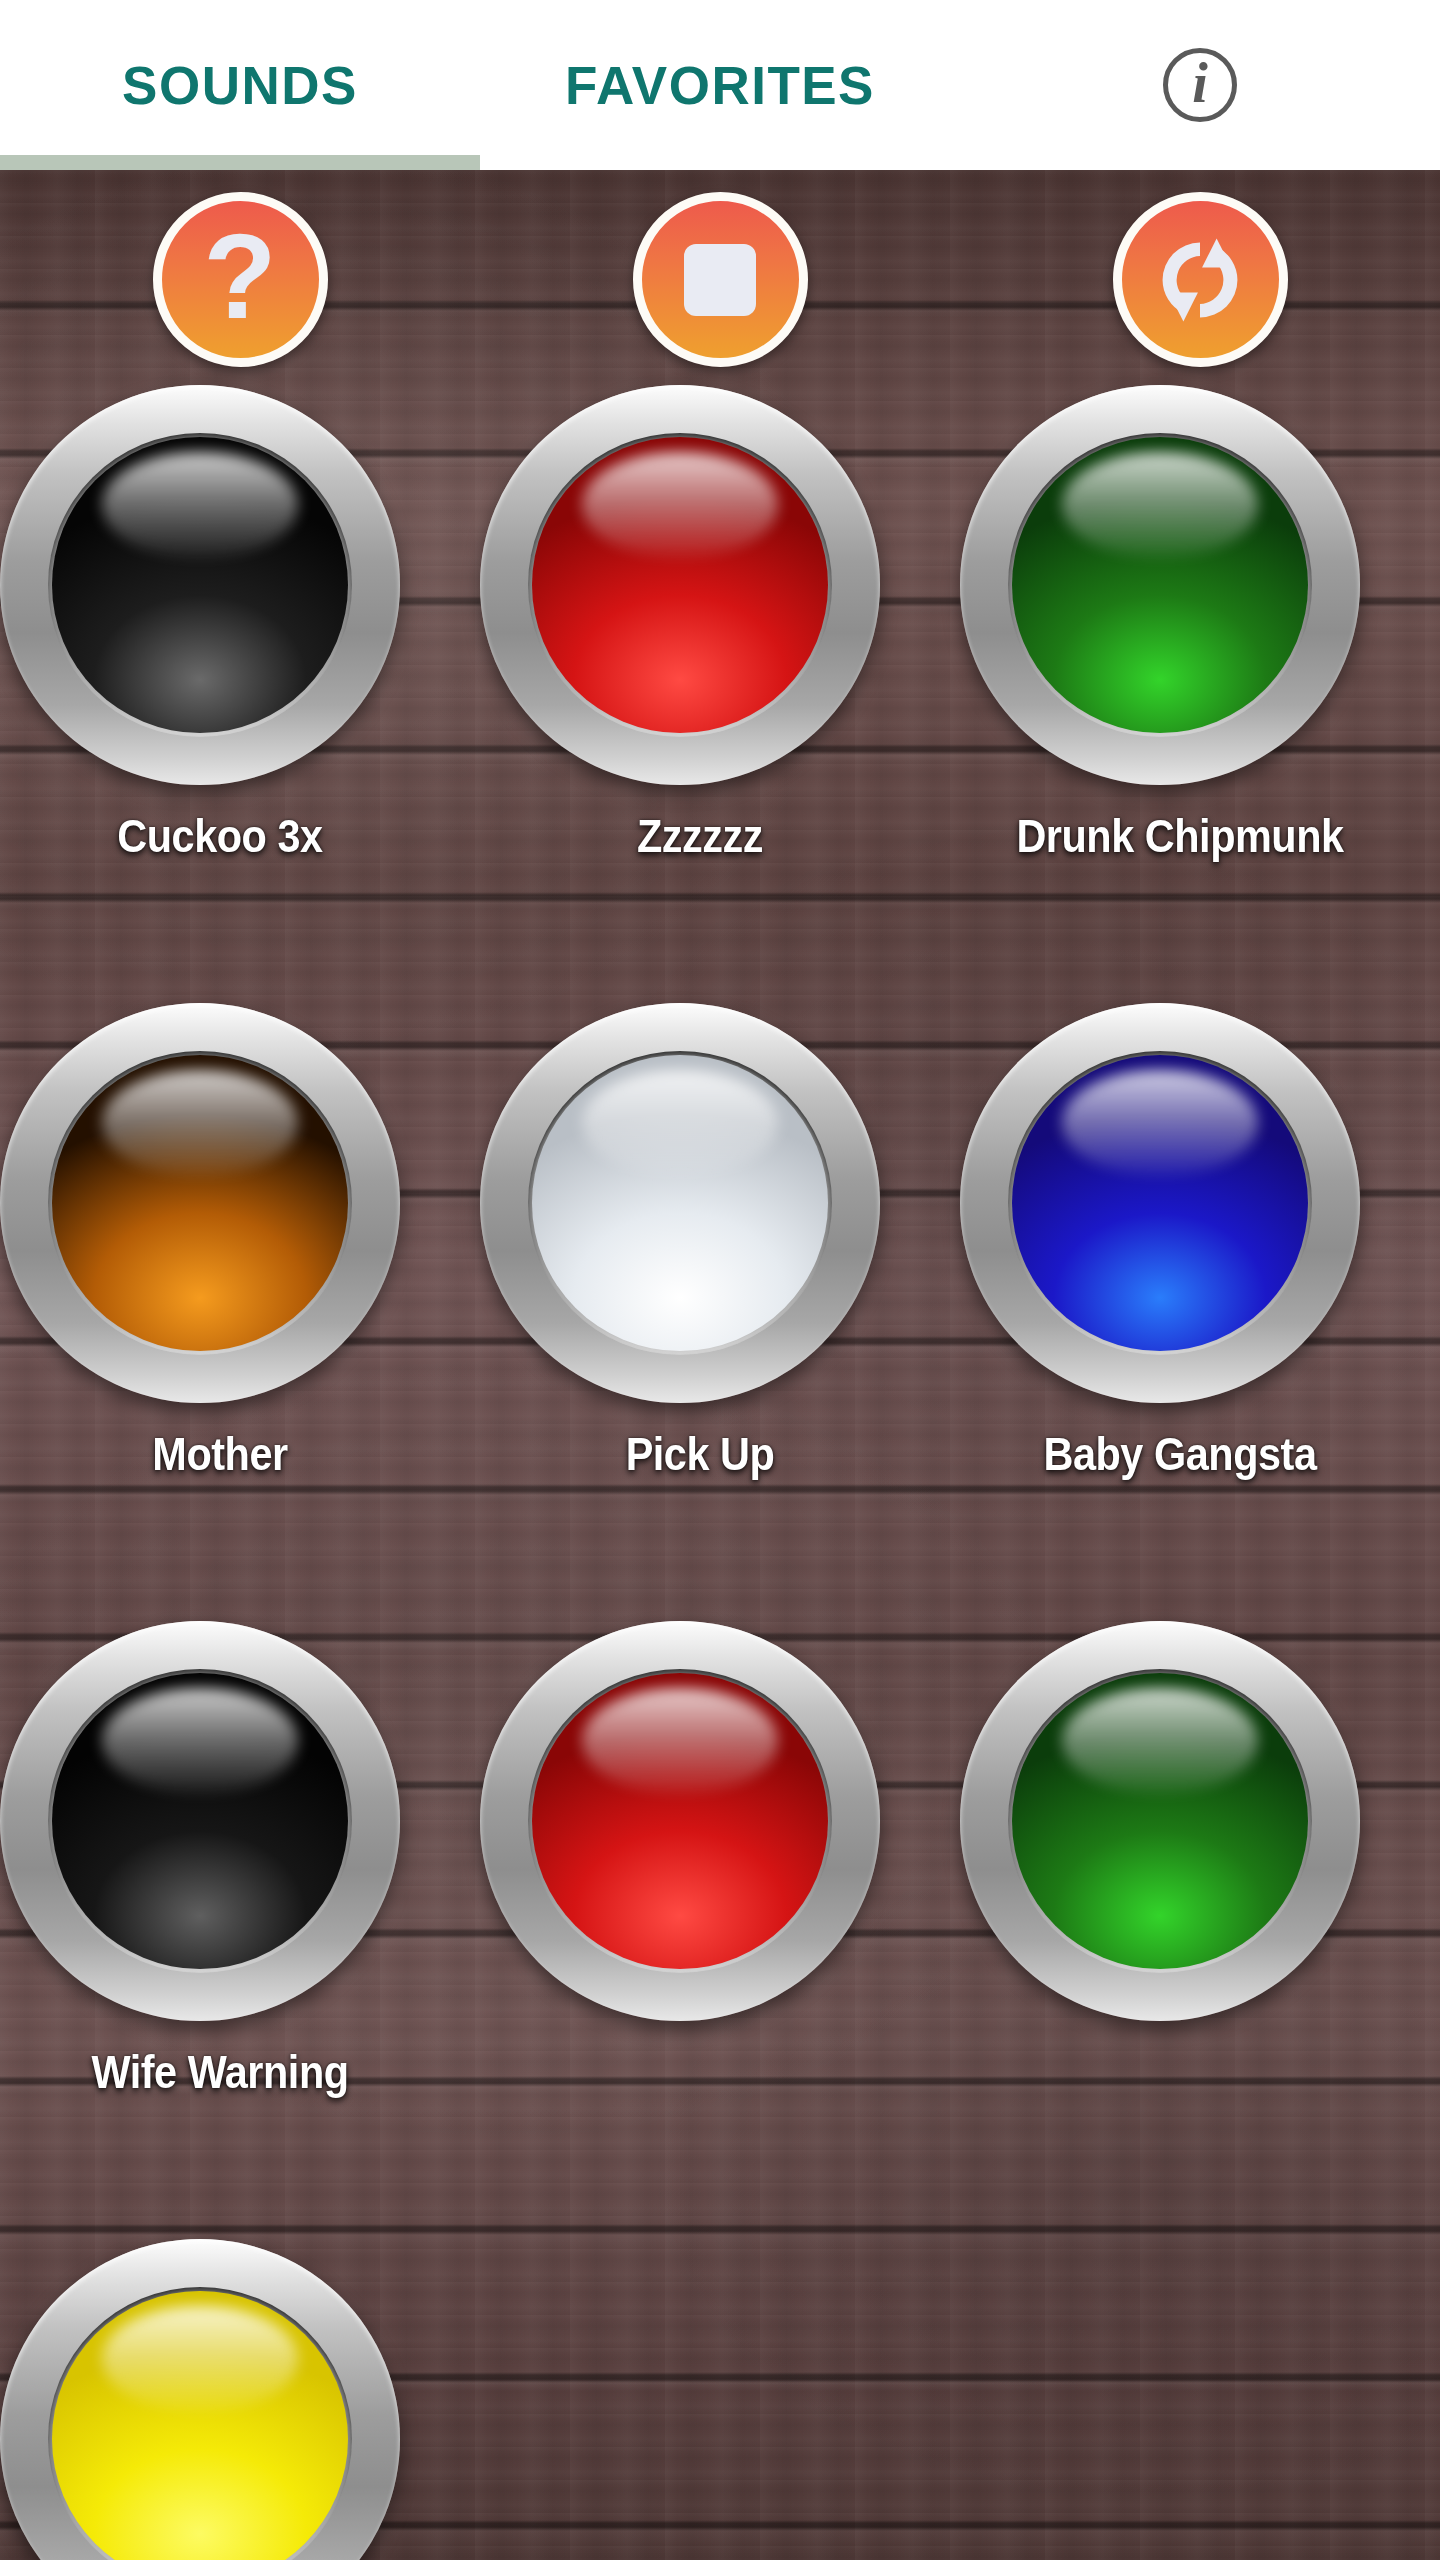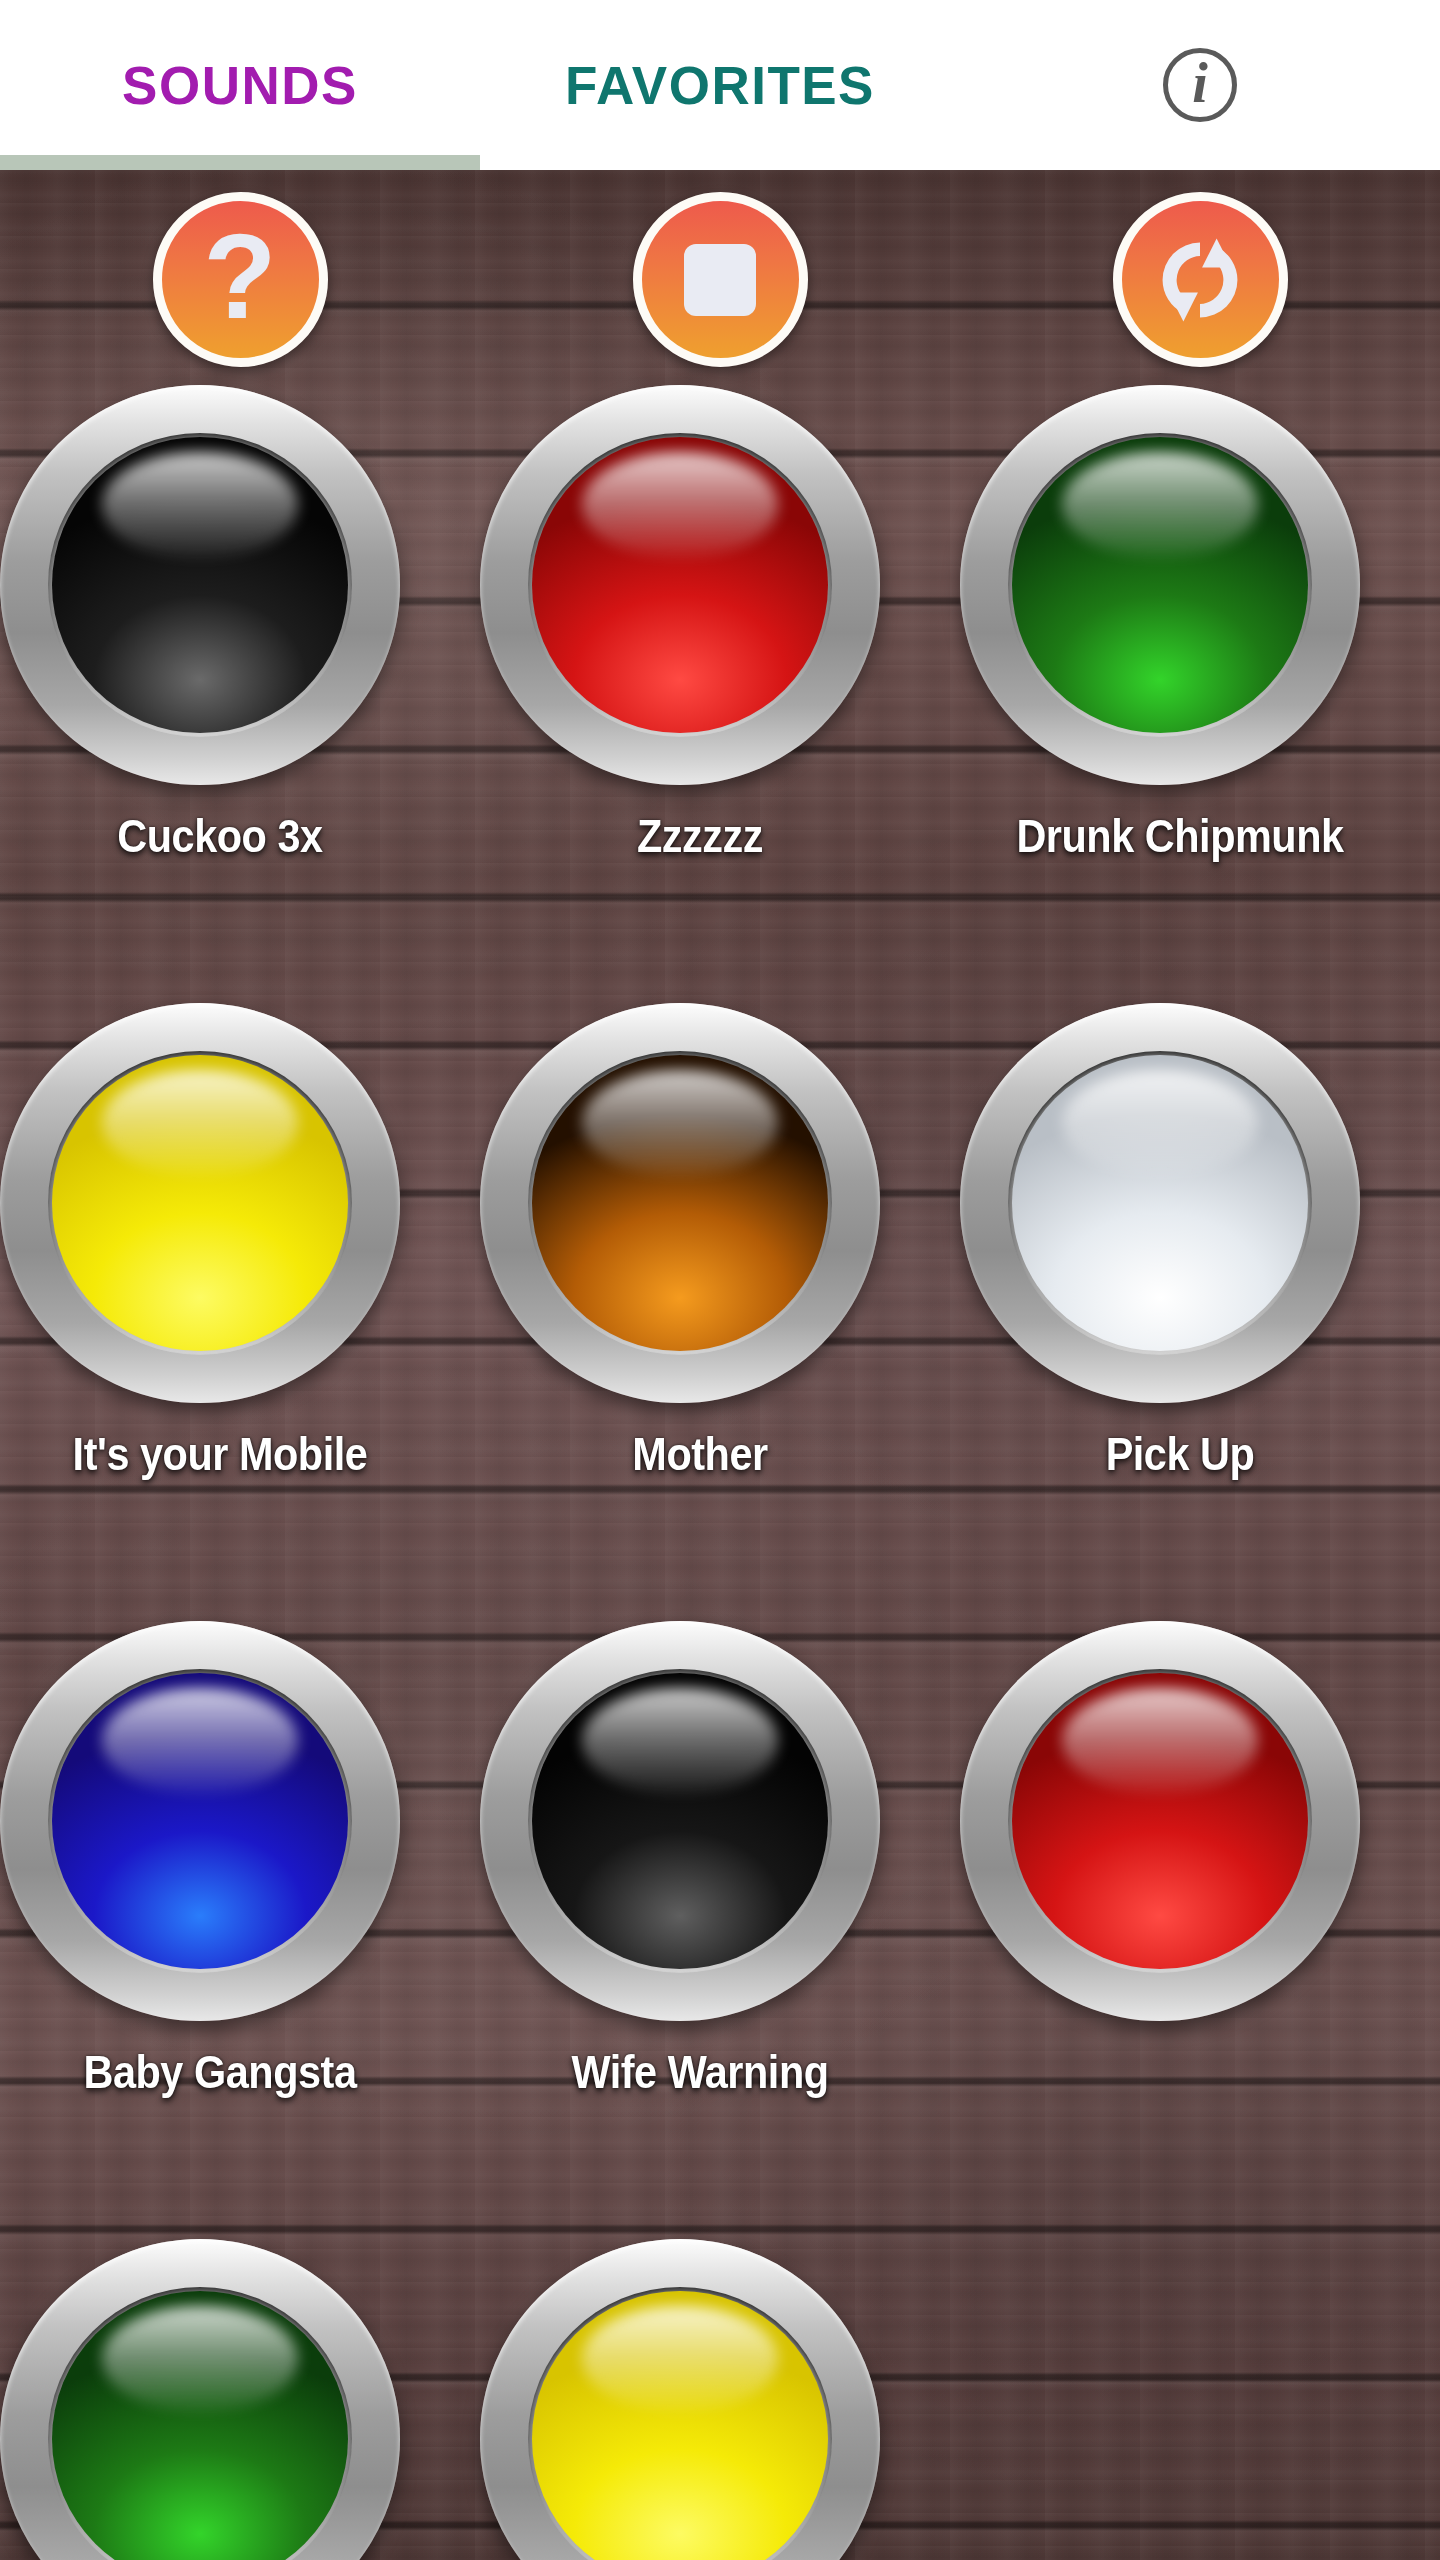--- a/index.html
+++ b/index.html
@@ -26,21 +26,21 @@
     z-index:20;
   }
   .tab {
     height:170px;
     display:flex; align-items:center; justify-content:center;
     font-size:53px; font-weight:700;
     letter-spacing:1.5px;
     font-family:"Liberation Sans", sans-serif;
     position:relative;
   }
-  .tab-sounds { width:480px; color:#a21caf; }
+  .tab-sounds { width:480px; color:#0f766e; }
   .tab-favorites { width:480px; color:#0f766e; }
 
   .tab-indicator {
     position:absolute;
     left:0; top:155px;
     width:480px; height:15px;
     background:#b8c6b8;
     z-index:21;
   }
 
@@ -289,26 +289,20 @@
           <div class="label">Zzzzzz</div>
         </div>
         <div class="cell">
           <div class="bezel">
             <div class="dome" style="background: radial-gradient(78% 62% at 50% 82%, rgb(51, 212, 42) 0%, rgb(29, 122, 21) 46%, rgb(11, 61, 11) 100%);"></div>
           </div>
           <div class="label">Drunk Chipmunk</div>
         </div>
         <div class="cell">
           <div class="bezel">
-            <div class="dome" style="background: radial-gradient(78% 62% at 50% 82%, rgb(253, 251, 98) 0%, rgb(245, 234, 7) 46%, rgb(216, 196, 0) 100%);"></div>
-          </div>
-          <div class="label">It's your Mobile</div>
-        </div>
-        <div class="cell">
-          <div class="bezel">
             <div class="dome" style="background: radial-gradient(78% 62% at 50% 82%, rgb(245, 155, 30) 0%, rgb(179, 92, 6) 46%, rgb(36, 16, 0) 100%);"></div>
           </div>
           <div class="label">Mother</div>
         </div>
         <div class="cell">
           <div class="bezel">
             <div class="dome" style="background: radial-gradient(78% 62% at 50% 82%, rgb(255, 255, 255) 0%, rgb(230, 235, 240) 46%, rgb(185, 191, 198) 100%);"></div>
           </div>
           <div class="label">Pick Up</div>
         </div>

